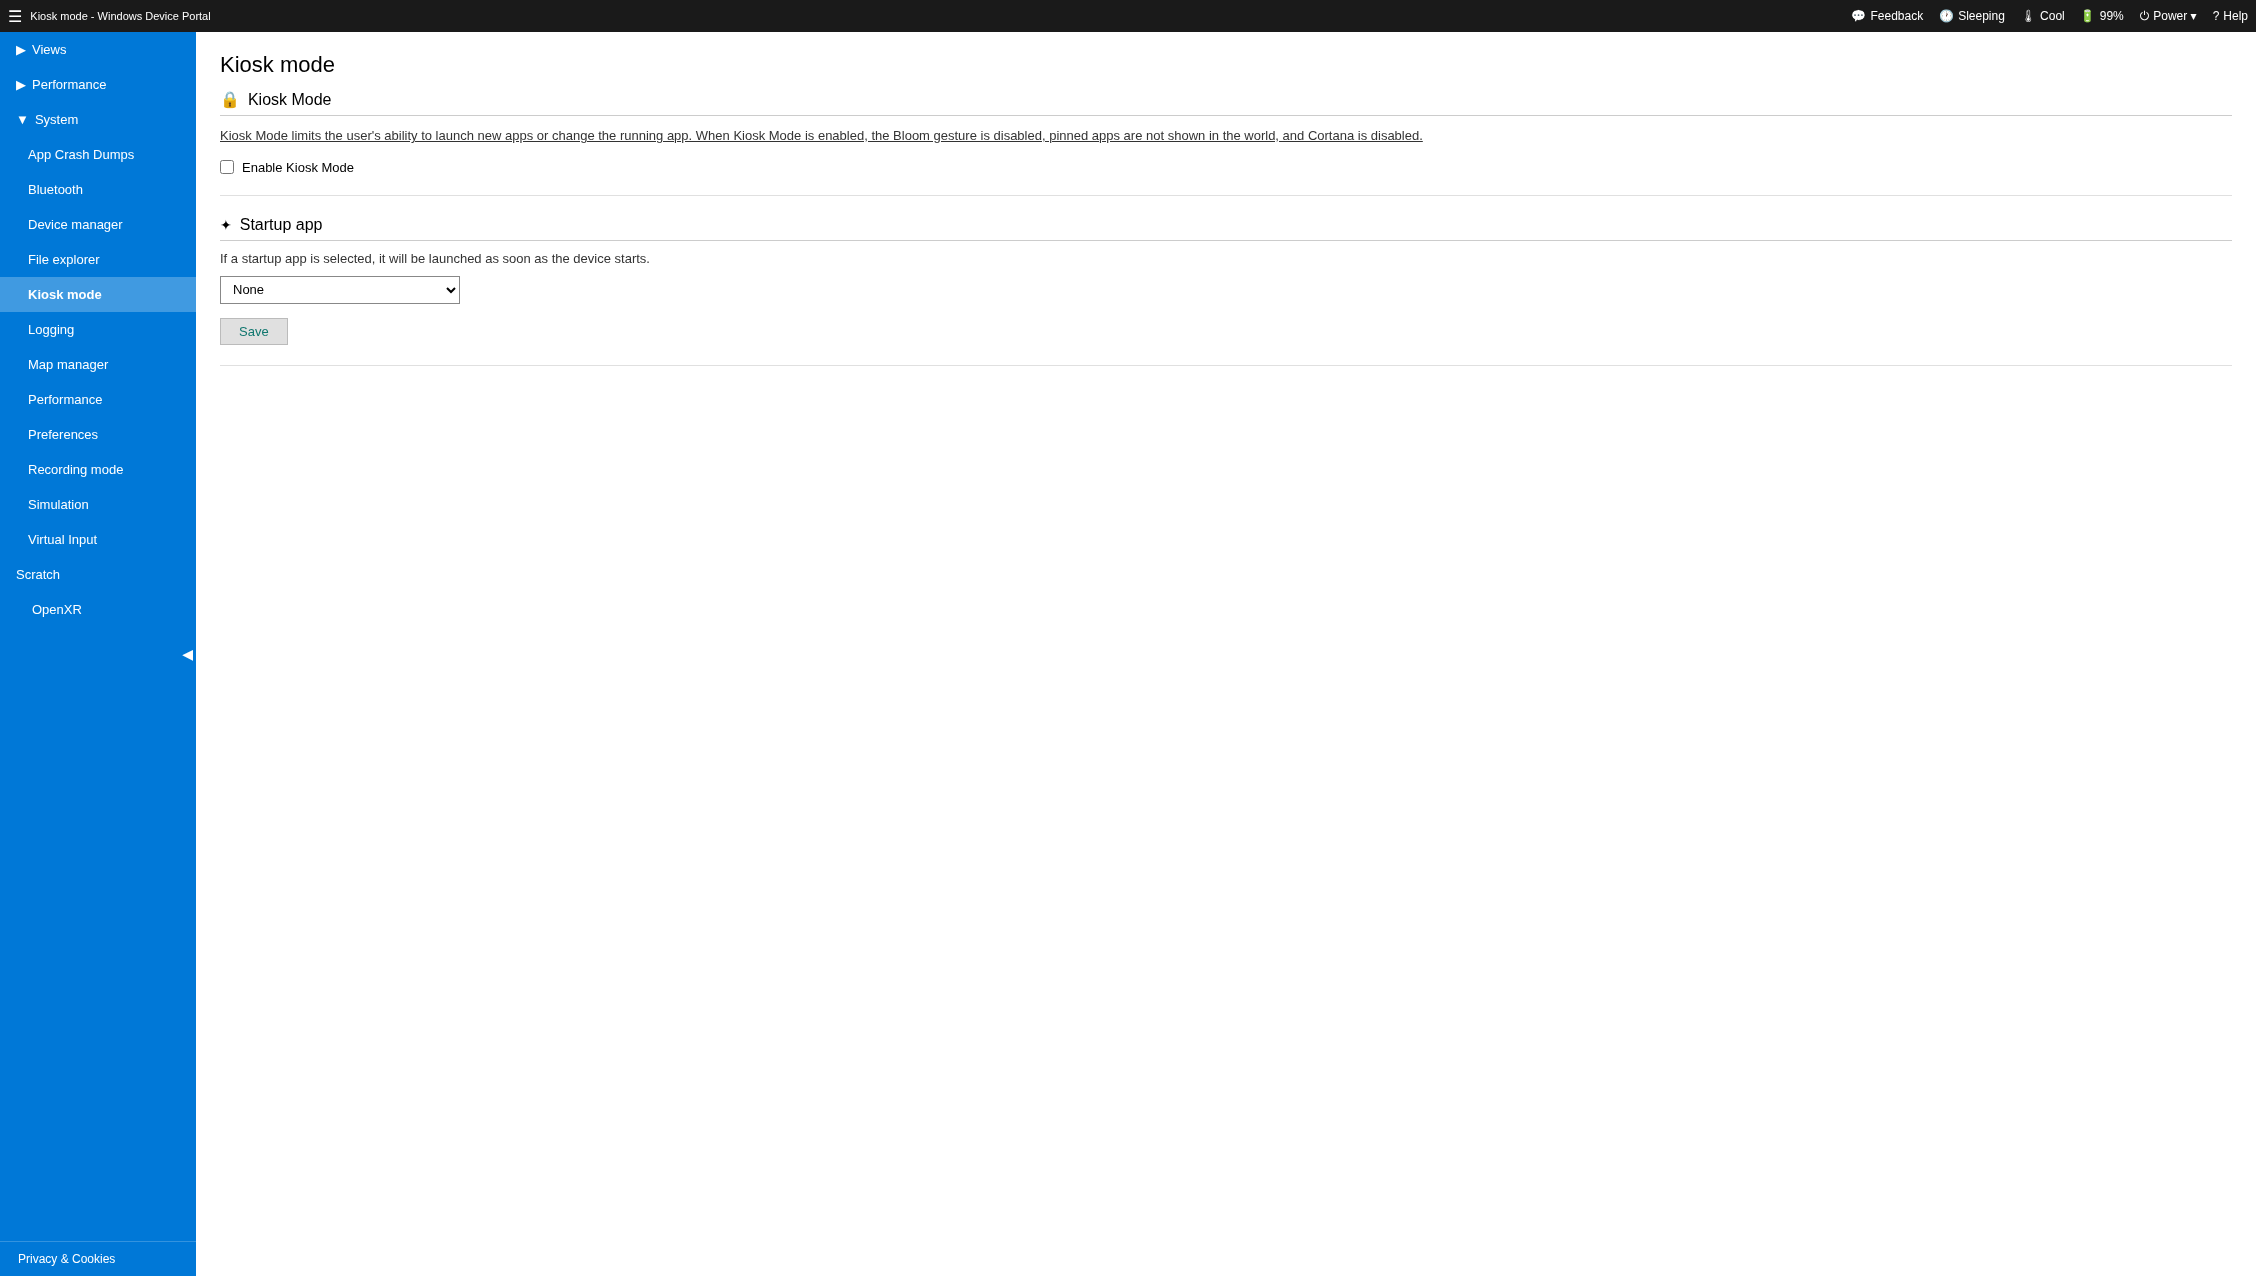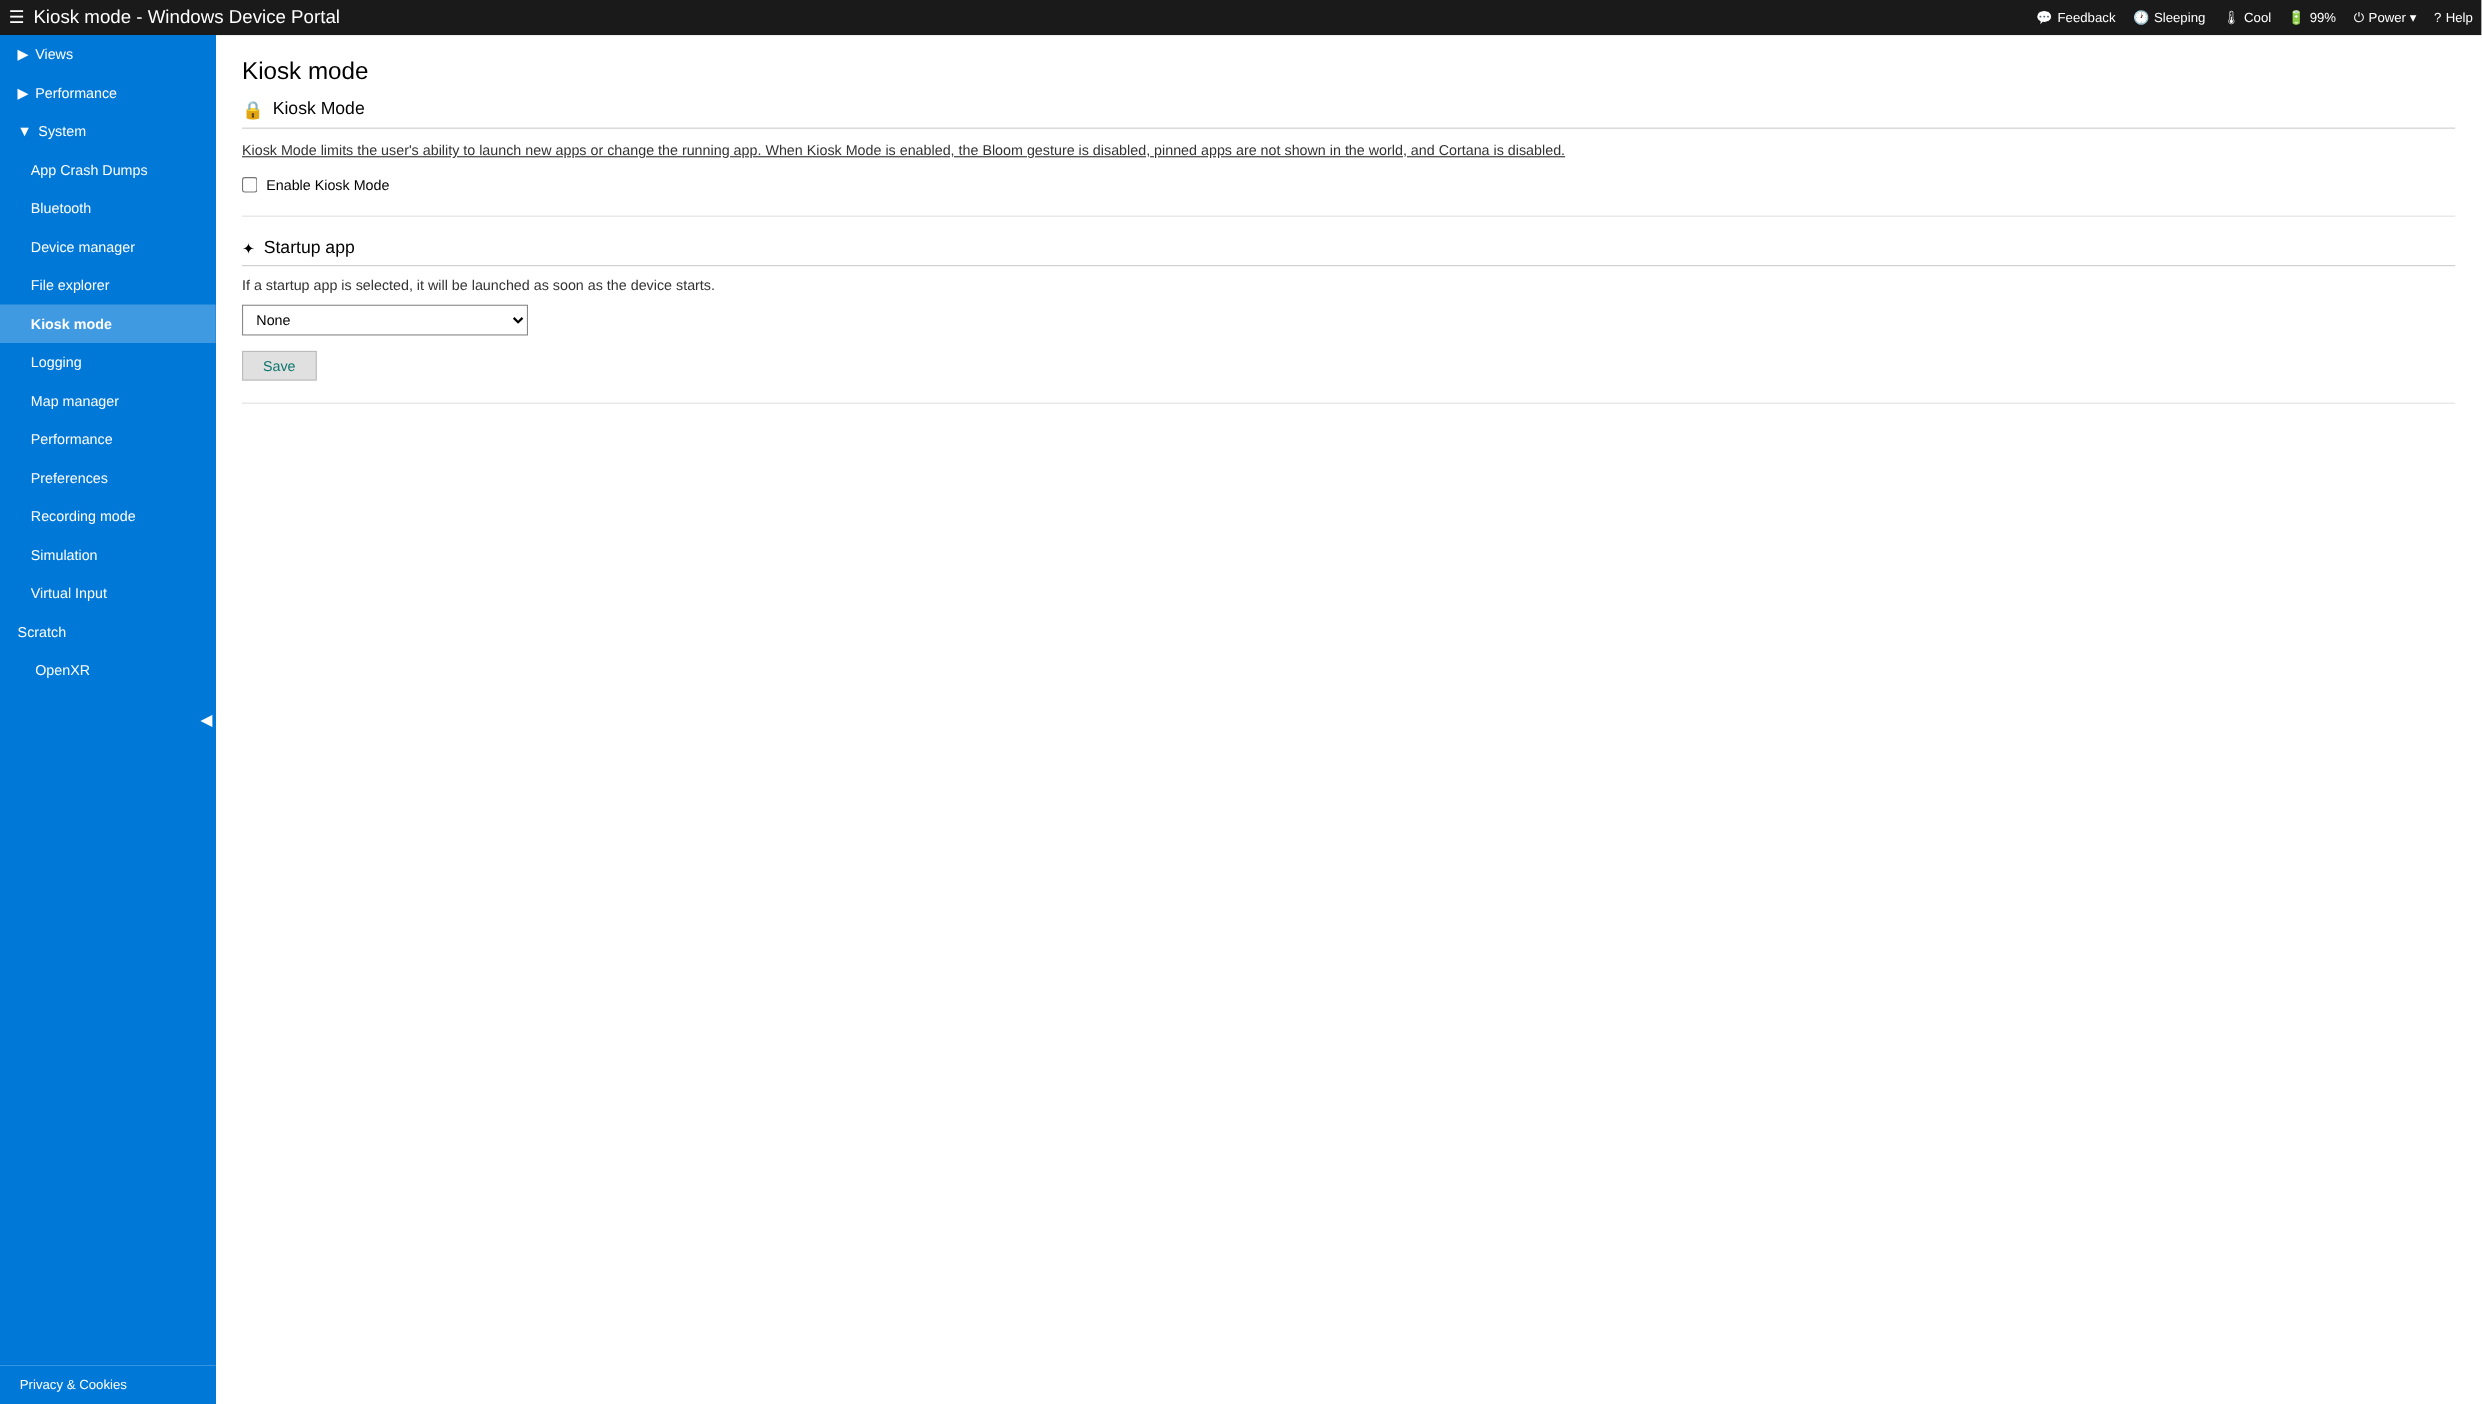--- a/index.html
+++ b/index.html
@@ -9,21 +9,21 @@
     #titlebar {
       background: #1a1a1a;
       color: #fff;
       display: flex;
       align-items: center;
       height: 32px;
       padding: 0 8px;
       flex-shrink: 0;
     }
     #titlebar .menu-icon { margin-right: 8px; cursor: pointer; font-size: 16px; }
-    #titlebar .title { font-size: 17px; flex: 1; }
+    #titlebar .title { font-size: 11px; flex: 1; }
     #titlebar .toolbar-items { display: flex; align-items: center; gap: 16px; font-size: 12px; }
     #titlebar .toolbar-item { display: flex; align-items: center; gap: 4px; cursor: pointer; }
 
     
     #main-layout {
       display: flex;
       flex: 1;
       overflow: hidden;
     }
 
@@ -126,21 +126,21 @@
 
     .startup-section {
       margin-top: 20px;
     }
     .startup-description {
       font-size: 13px;
       color: #333;
       margin-bottom: 10px;
     }
     .dropdown-select {
-      width: 260px;
+      width: 240px;
       padding: 4px 8px;
       font-size: 13px;
       border: 1px solid #888;
       background: #fff;
       cursor: pointer;
       height: 28px;
     }
     .save-btn {
       margin-top: 14px;
       padding: 5px 18px;

